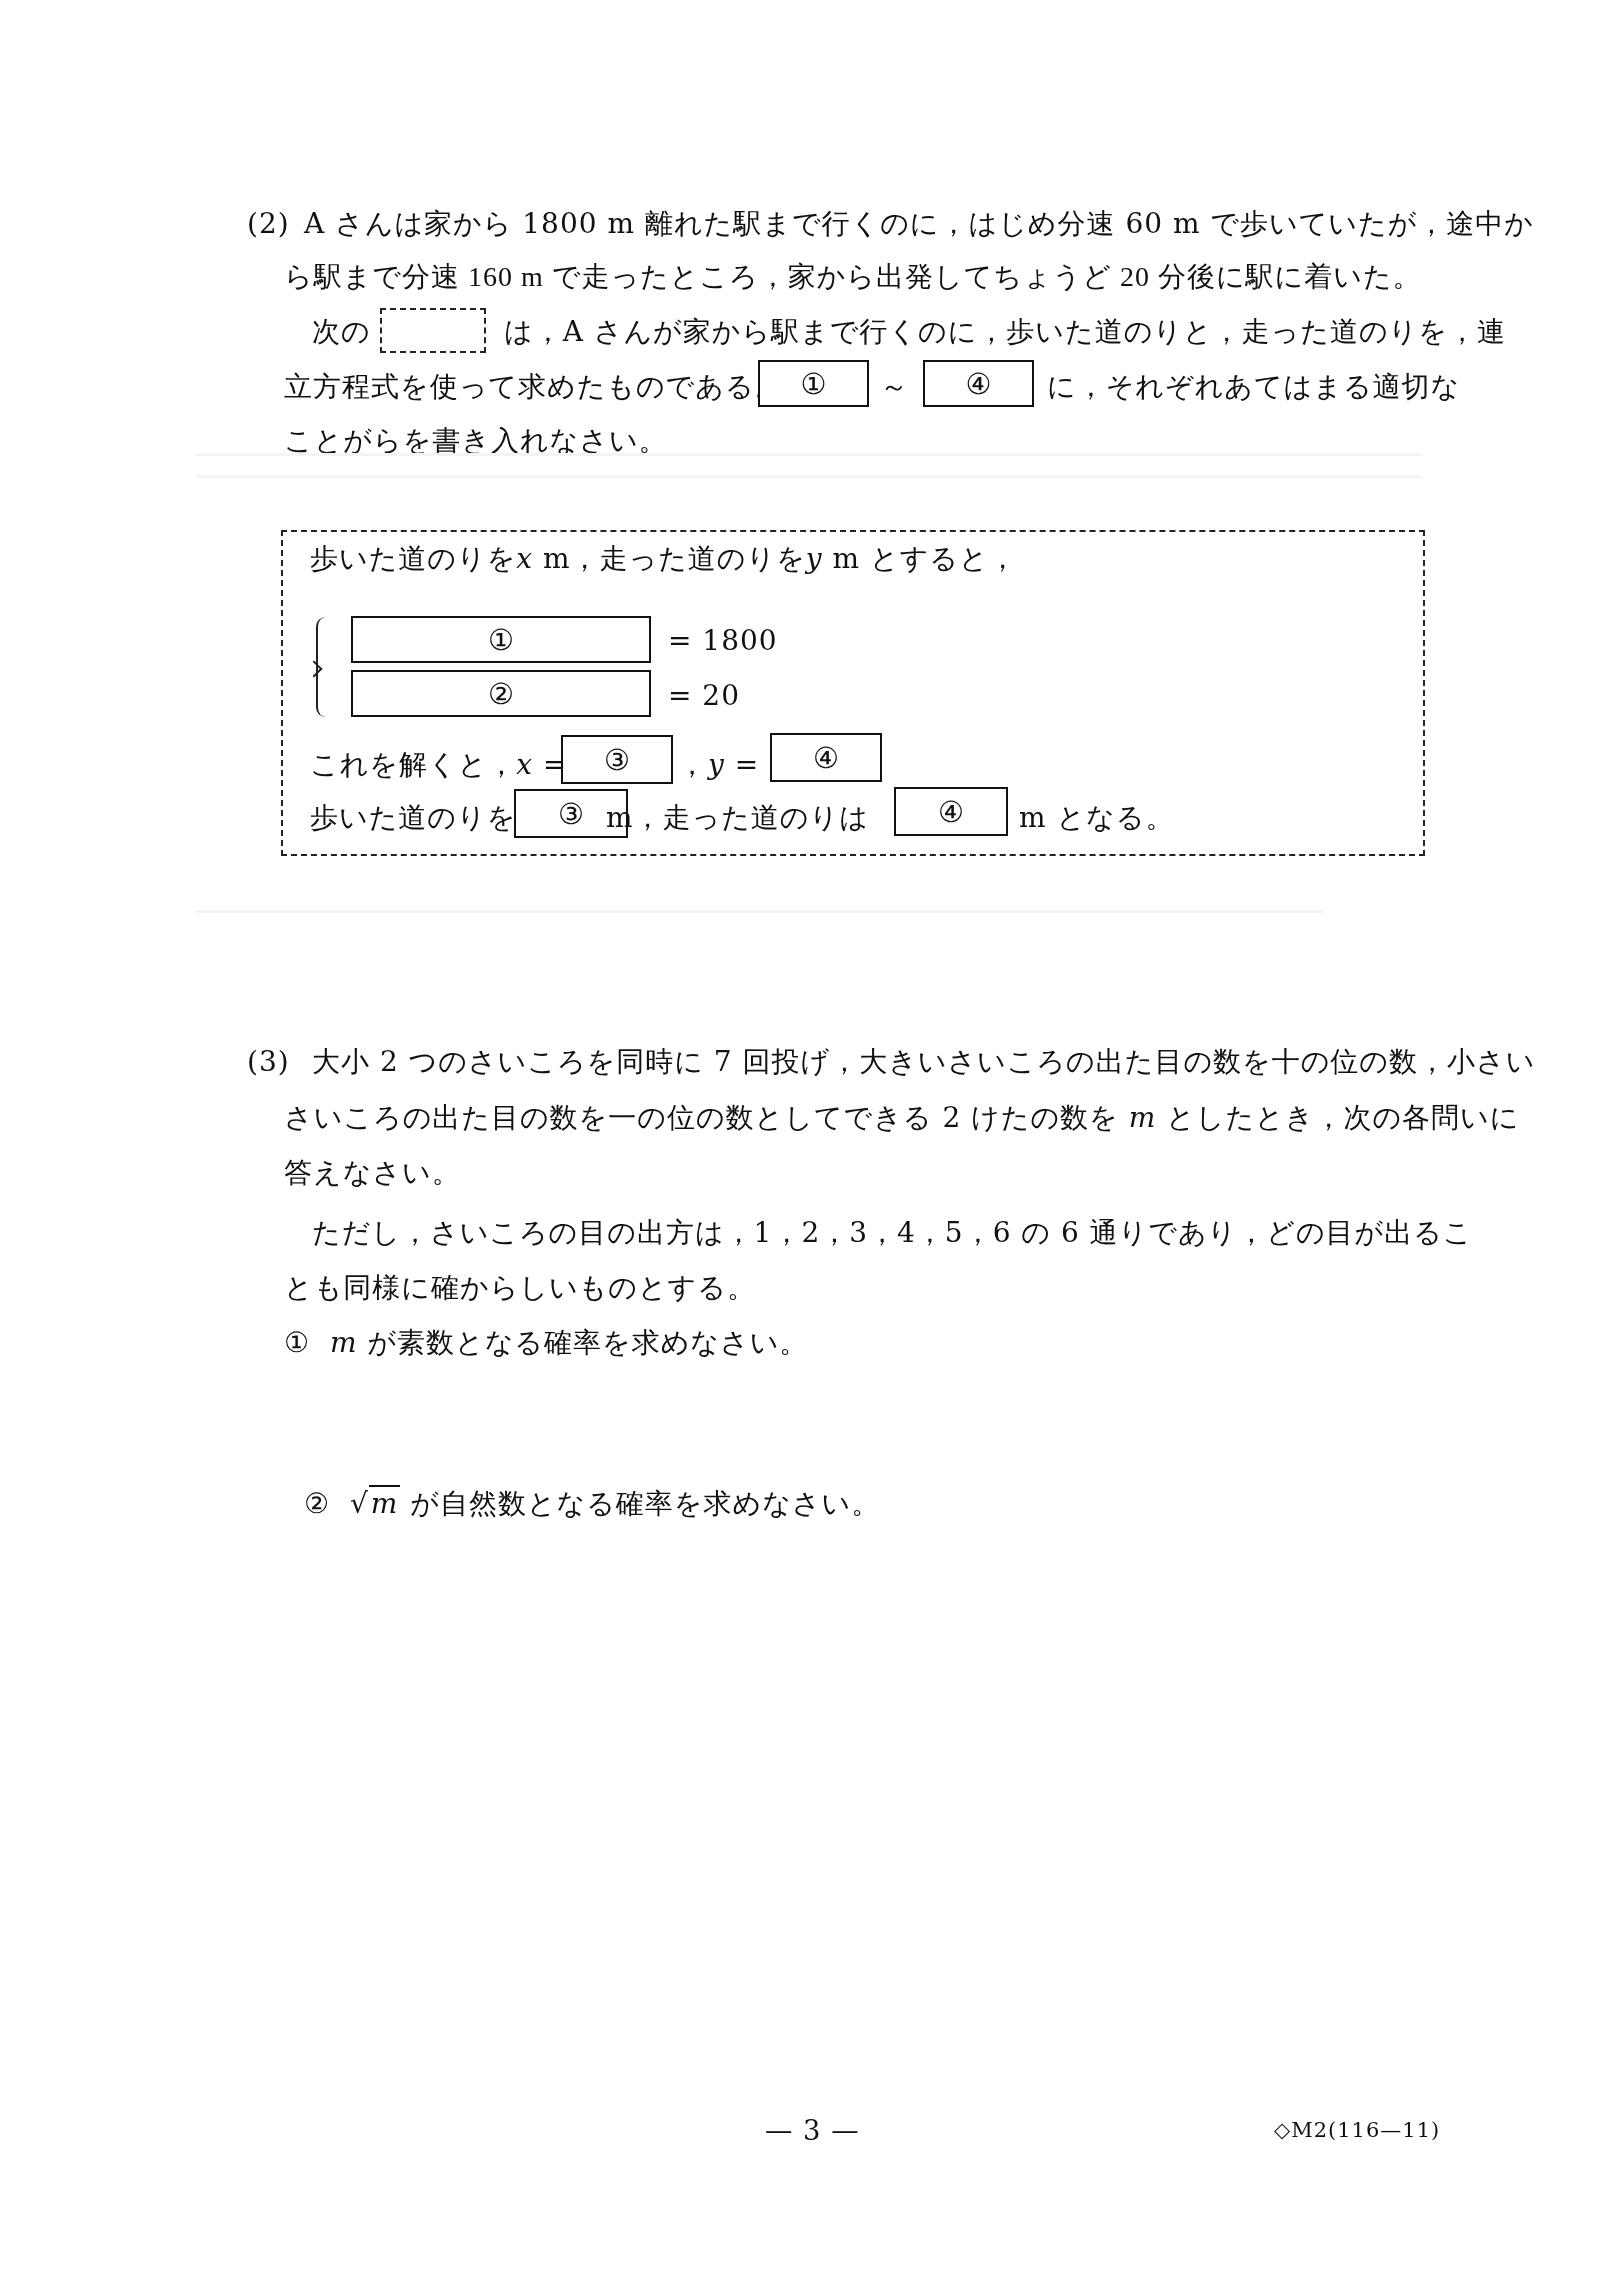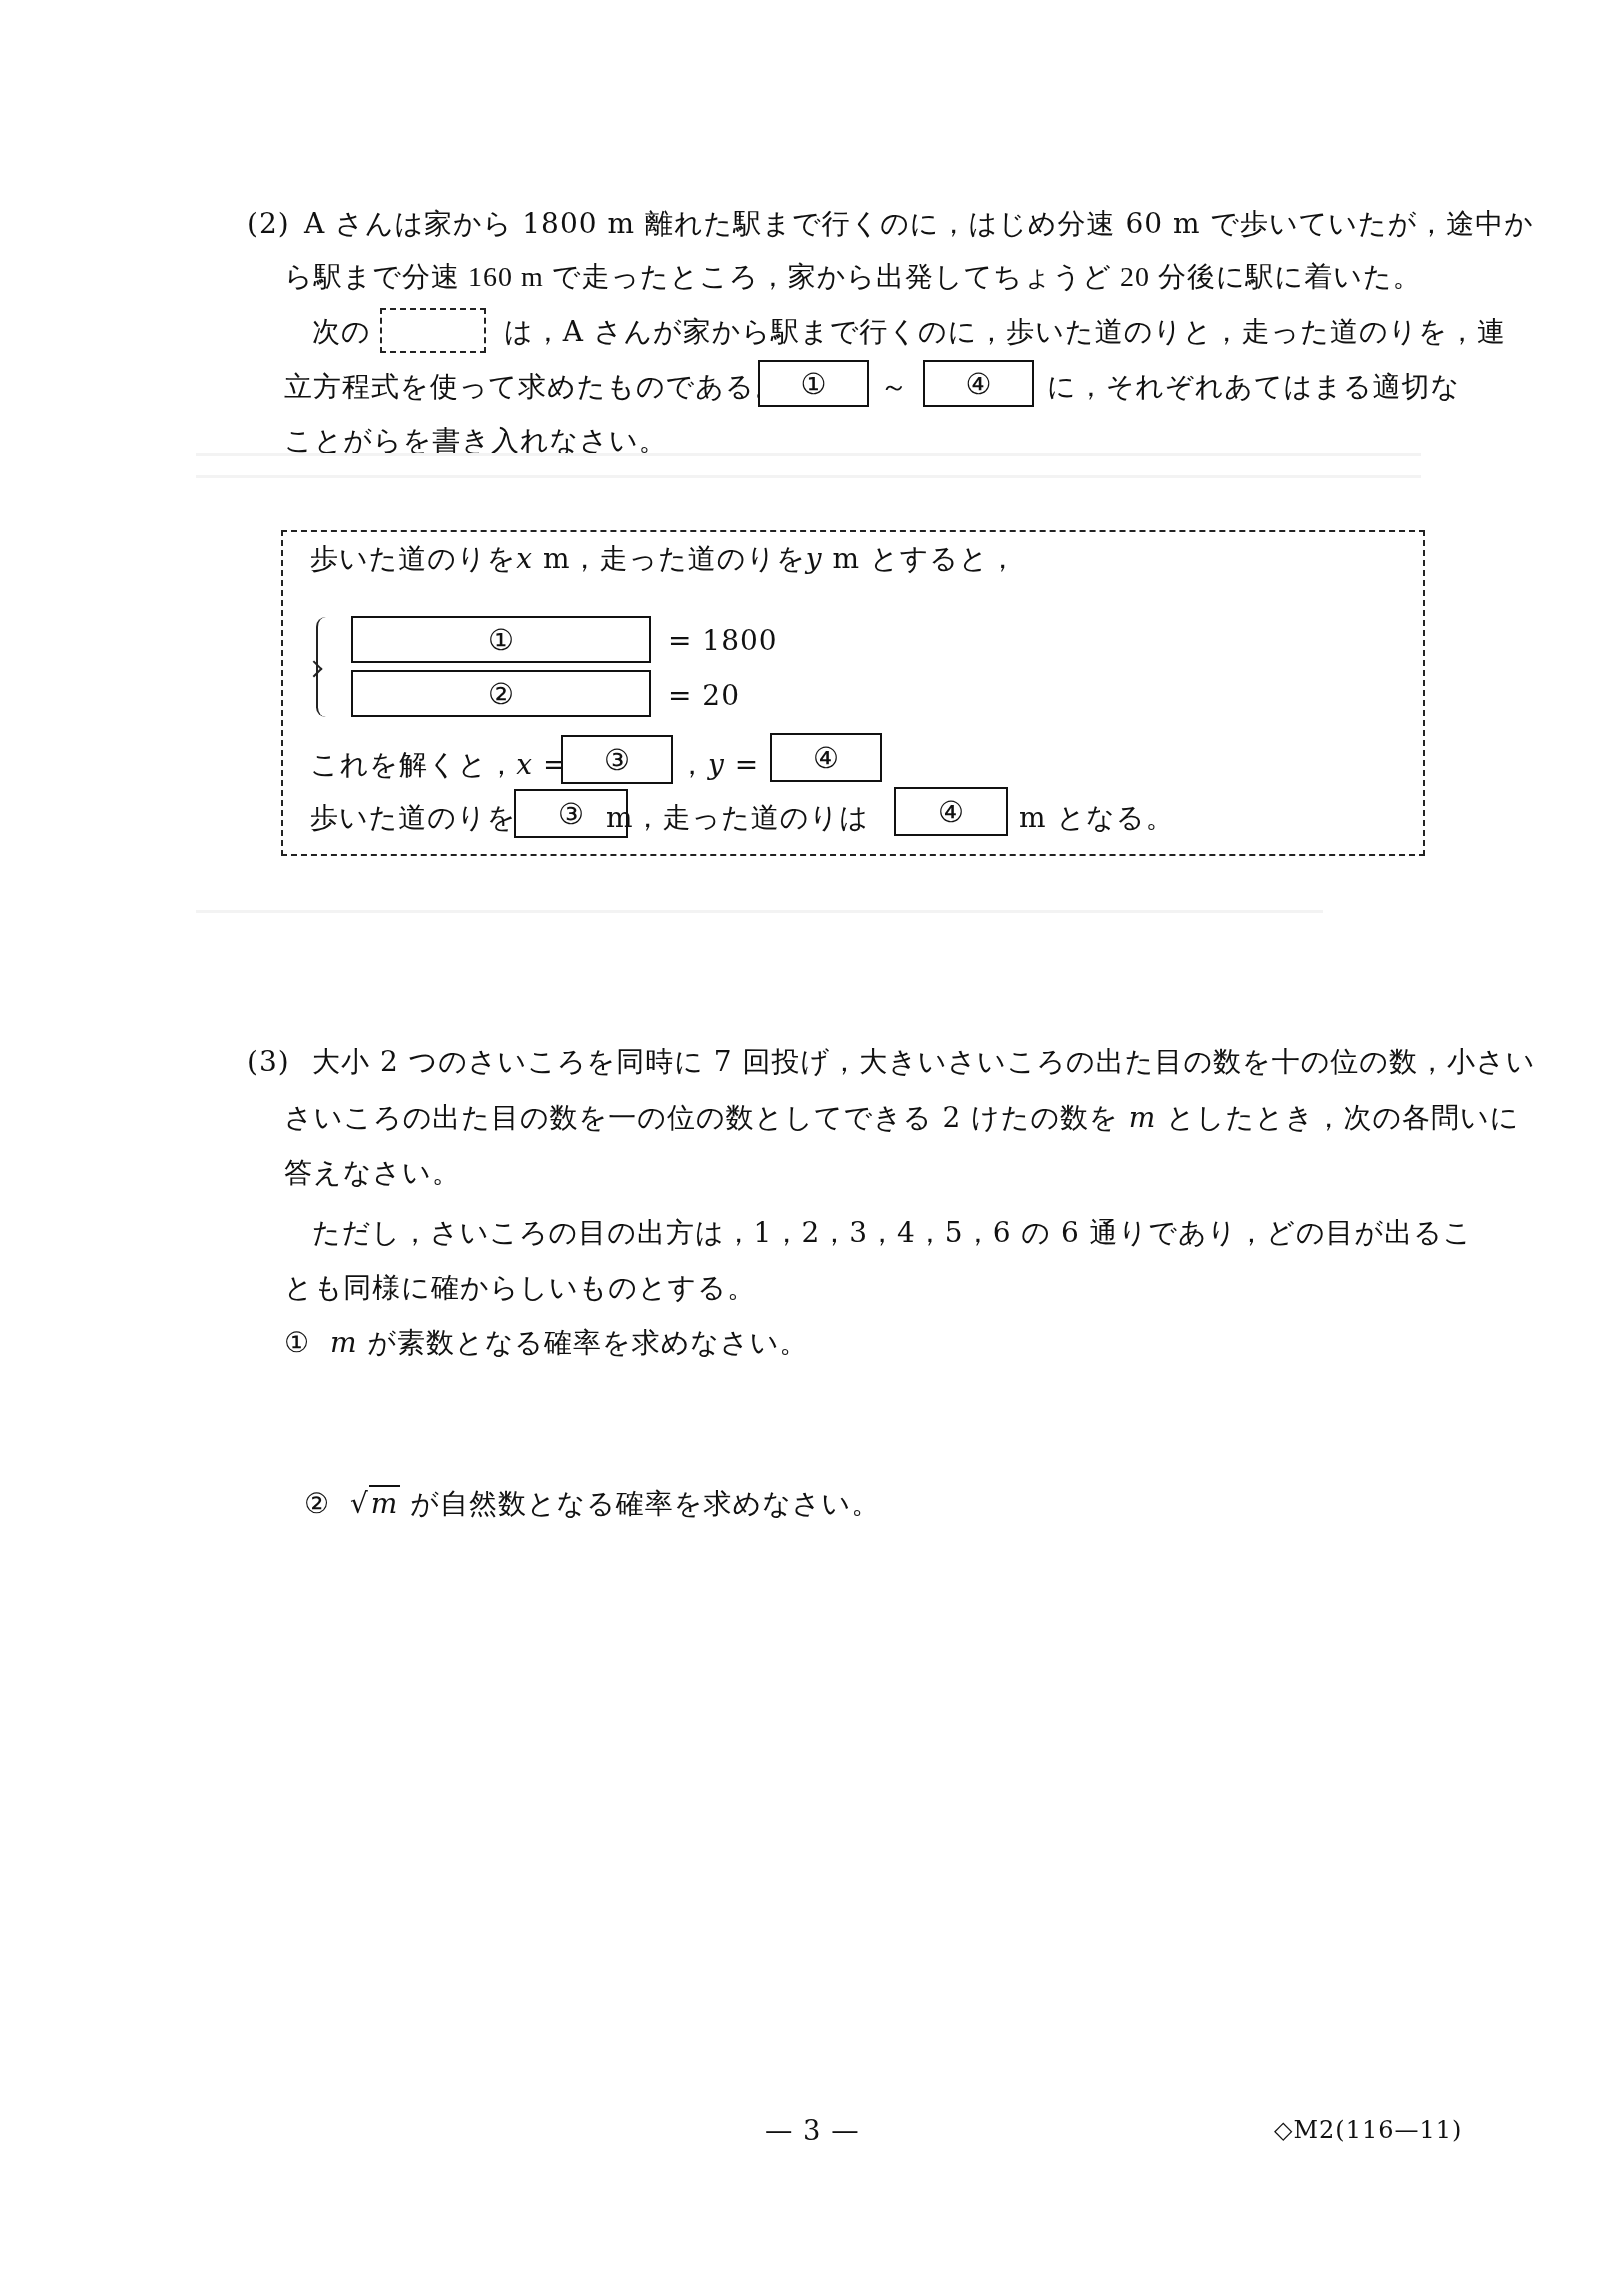--- a/index.html
+++ b/index.html
@@ -106,14 +106,14 @@
   <div class="abs txt" style="left:284px;top:1323px;">
     <span>①</span>&nbsp;&nbsp;<span class="it">m</span> <span>が素数となる確率を求めなさい。</span>
   </div>
 
   <div class="abs txt" style="left:276px;top:1484px;margin-left:28px;">
     <span>②</span>&nbsp;&nbsp;<span>√</span><span class="it" style="border-top:2px solid #111;padding:0 2px;">m</span> <span>が自然数となる確率を求めなさい。</span>
   </div>
 </div>
 
 <span class="abs txt" style="left:765px;top:2111px;font-size:27.4px;">— 3 —</span>
-<span class="abs txt" style="left:1274px;top:2111px;font-size:24px;">◇M2(116—11)</span>
+<span class="abs txt" style="left:1274px;top:2111px;font-size:21px;">◇M2(116—11)</span>
 
 
 </body></html>

